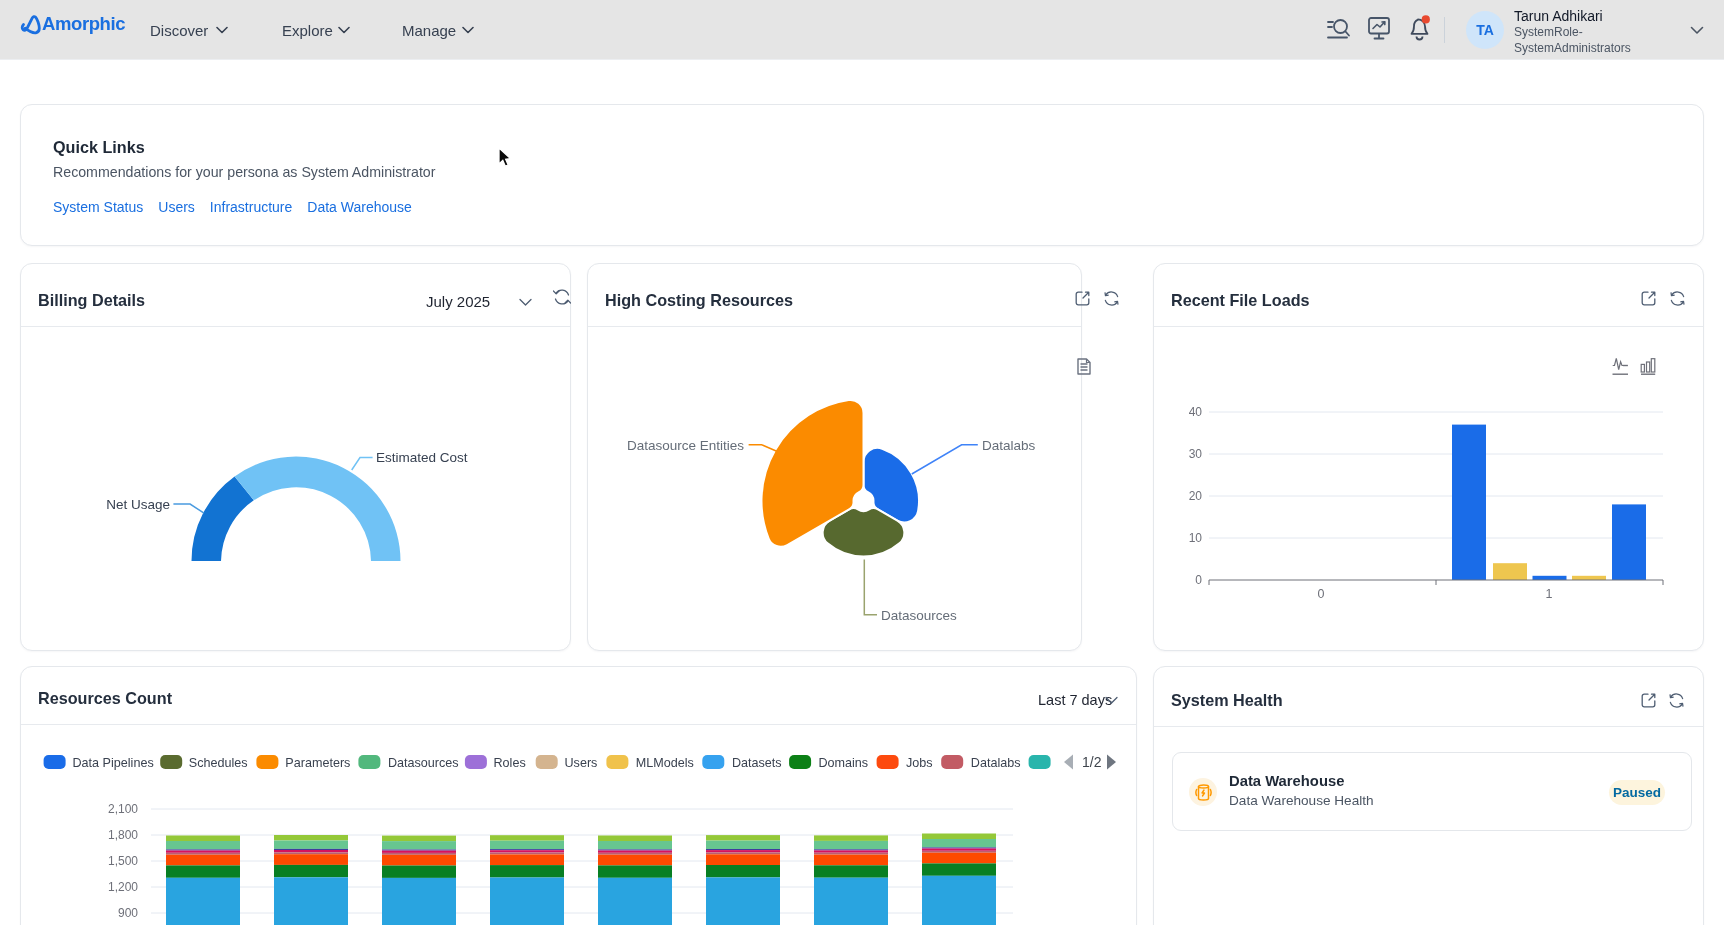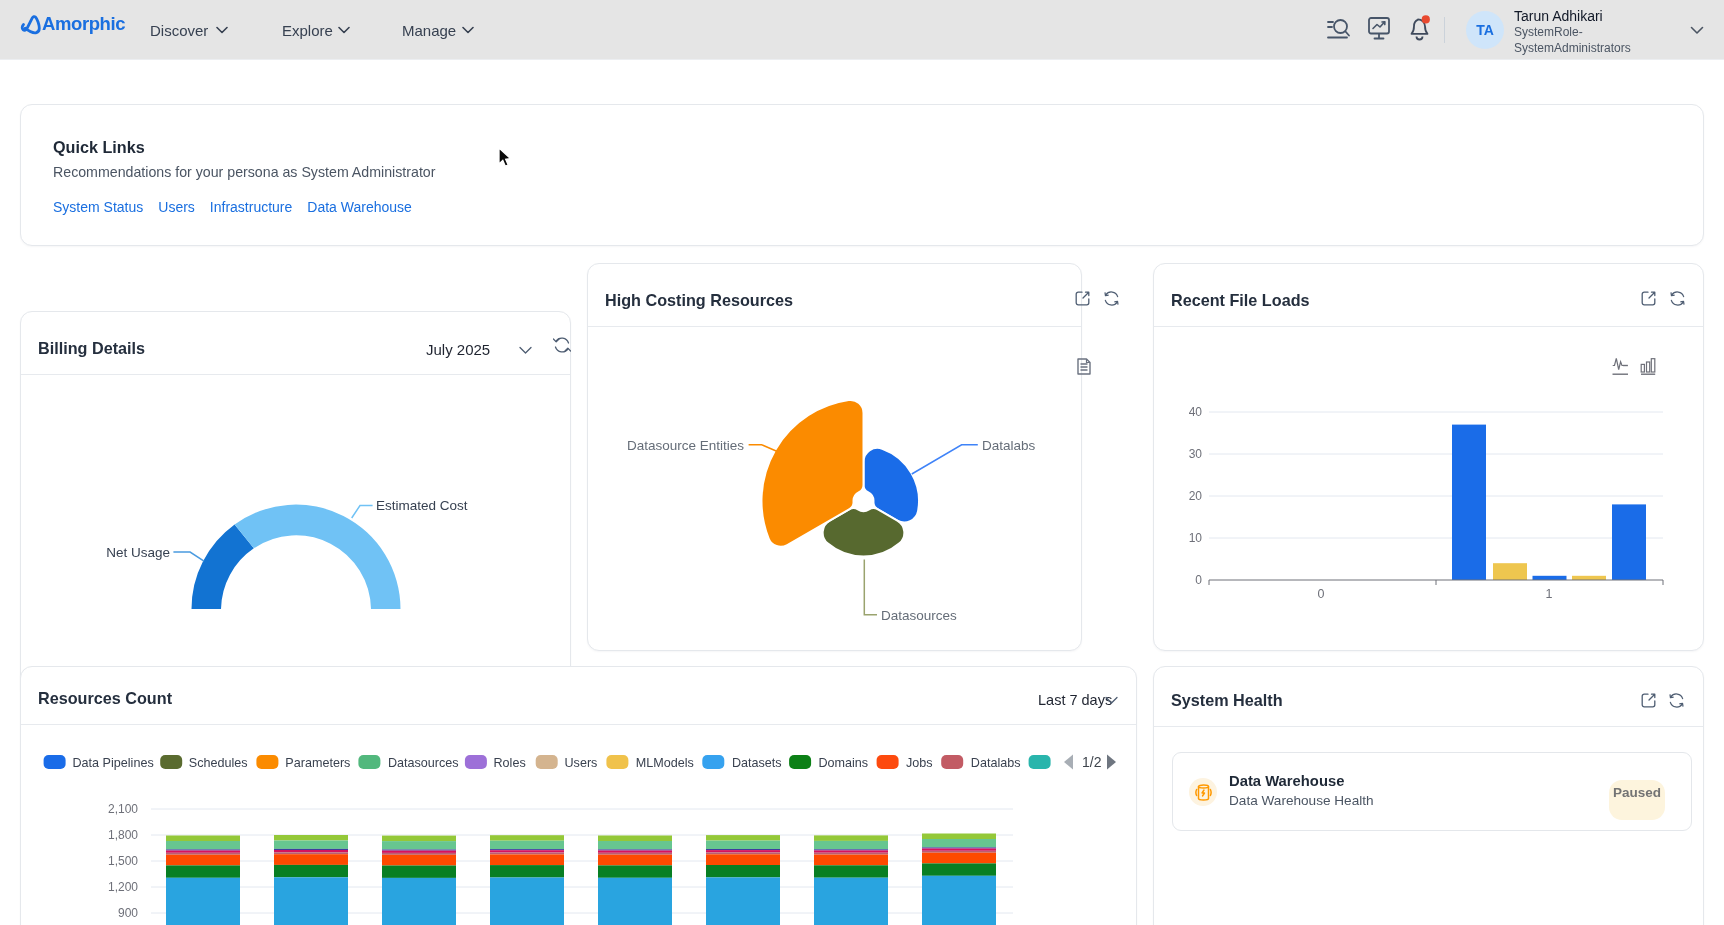--- a/index.html
+++ b/index.html
@@ -64,21 +64,21 @@
   <div class="abs" style="left:32px;top:59px;font-size:14.2px;color:#4b5563;">Recommendations for your persona as System Administrator</div>
   <div class="abs" style="left:32px;top:94px;font-size:14px;color:#1a6fe0;">
     <span style="margin-right:15px;">System Status</span><span style="margin-right:15px;">Users</span><span style="margin-right:15px;">Infrastructure</span><span>Data Warehouse</span>
   </div>
 </div>
 
 <svg class="abs" style="left:497px;top:147px;" width="18" height="22" viewBox="0 0 18 22">
   <path d="M2,1 L2,17 L5.8,13.4 L8.3,19.2 L11.2,18 L8.7,12.2 L13.6,11.7 Z" fill="#0a0a0a" stroke="#fff" stroke-width="1.3"></path>
 </svg>
 
-<div class="card" style="left:20px;top:263px;width:551px;height:388px;margin-top:48px;">
+<div class="card" style="left:20px;top:263px;width:551px;height:388px;">
   <div class="hd" style="height:63px;"></div>
   <div class="ctitle" style="left:17px;top:27px;">Billing Details</div>
   <div class="abs" style="left:405px;top:29px;font-size:15px;color:#1f2430;">July 2025</div>
   <svg class="abs" style="left:498px;top:34px;" width="13" height="9" viewBox="0 0 13 9">
       <path d="M1,1.5 L6.5,7 L12,1.5" fill="none" stroke="#4e5d72" stroke-width="1.3" stroke-linecap="round" stroke-linejoin="round"></path>
     </svg>
   <svg class="abs" style="left:533px;top:287px;" width="0" height="0"></svg>
   <svg class="abs" style="left:532px;top:24px;" width="18" height="18" viewBox="0 0 18 18">
     <path d="M15.5,7 A7,7 0 0 0 3,5.2 M2.5,11 A7,7 0 0 0 15,12.8" fill="none" stroke="#4e5d72" stroke-width="1.3" stroke-linecap="round"></path>
     <path d="M2.6,1.6 L2.6,5.6 L6.6,5.6" fill="none" stroke="#4e5d72" stroke-width="1.3" stroke-linecap="round" stroke-linejoin="round" transform="rotate(-45 3.2 5)"></path>
@@ -315,16 +315,16 @@
   <div class="abs" style="left:18px;top:85px;width:520px;height:79px;border:1px solid #e4e7eb;border-radius:9px;">
     <div class="abs" style="left:16px;top:25px;width:28px;height:28px;border-radius:50%;background:#fdf3e0;"></div>
     <svg class="abs" style="left:22px;top:31px;" width="17" height="17" viewBox="0 0 17 17">
       <path d="M3.5,2.5 C3.5,1.6 5.7,1 8.5,1 C11.3,1 13.5,1.6 13.5,2.5 L13.5,14.5 C13.5,15.4 11.3,16 8.5,16 C5.7,16 3.5,15.4 3.5,14.5 Z" fill="none" stroke="#f90" stroke-width="1.5"></path>
       <path d="M3.5,2.5 C3.5,3.4 5.7,4 8.5,4 C11.3,4 13.5,3.4 13.5,2.5" fill="none" stroke="#f90" stroke-width="1.5"></path>
       <path d="M9,6 L7,9 L9.5,9 L7.5,12" fill="none" stroke="#f90" stroke-width="1.4" stroke-linecap="round" stroke-linejoin="round"></path>
       <path d="M1.6,5.5 C0.7,7.4 0.7,9.6 1.6,11.5 M15.4,5.5 C16.3,7.4 16.3,9.6 15.4,11.5" fill="none" stroke="#f90" stroke-width="1.5" stroke-linecap="round"></path>
     </svg>
     <div class="abs" style="left:56px;top:20px;font-size:14.8px;font-weight:bold;color:#1f2937;">Data Warehouse</div>
     <div class="abs" style="left:56px;top:40px;font-size:13.6px;color:#4b5563;">Data Warehouse Health</div>
-    <div class="abs" style="left:436px;top:27px;width:56px;height:40px;border-radius:13px;background:#fdf4dd;text-align:center;line-height:25px;font-size:13.5px;font-weight:bold;color:#737373;">Paused</div>
+    <div class="abs" style="left:436px;top:27px;width:56px;height:25px;border-radius:13px;background:#fdf4dd;text-align:center;line-height:25px;font-size:13.5px;font-weight:bold;color:#0369a1;">Paused</div>
   </div>
 
 </div>
 
 </body></html>

